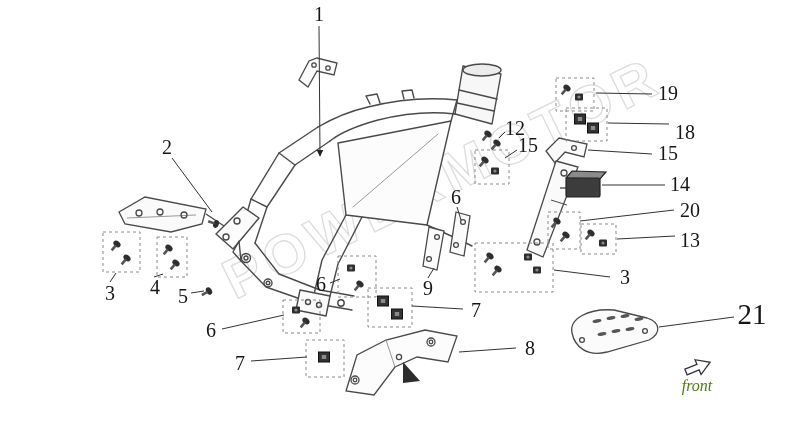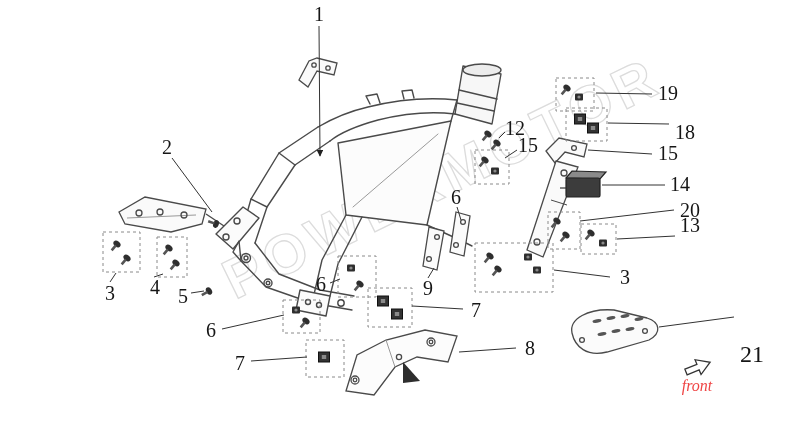--- a/index.html
+++ b/index.html
@@ -6,24 +6,24 @@
   .stage{
     position:relative;width:800px;height:422px;background:#ffffff;
     overflow:hidden;font-family:"Liberation Serif",serif;
   }
   .stage svg{position:absolute;left:0;top:0;}
   .callout{
     position:absolute;transform:translate(-50%,-50%);
     font:20px "Liberation Serif",serif;color:#161616;
     user-select:none;white-space:nowrap;
   }
-  .callout.big{font-size:24px;margin-top:40px;}
+  .callout.big{font-size:29px;}
   .front-label{
     position:absolute;transform:translate(-50%,-50%);
-    font:italic 16px "Liberation Serif",serif;color:#ef4444;
+    font:italic 16px "Liberation Serif",serif;color:#4d7c0f;
   }
 </style>
 </head>
 <body>
 
 <div class="stage">
 
 <svg width="800" height="422" viewBox="0 0 800 422">
   <defs>
     <marker id="arrow" viewBox="0 0 10 10" refX="9" refY="5" markerWidth="7" markerHeight="7" orient="auto">
@@ -242,21 +242,21 @@
 <div class="callout" style="left:155px;top:287px">4</div>
 <div class="callout" style="left:183px;top:296px">5</div>
 <div class="callout" style="left:321px;top:284px">6</div>
 <div class="callout" style="left:211px;top:330px">6</div>
 <div class="callout" style="left:476px;top:310px">7</div>
 <div class="callout" style="left:240px;top:363px">7</div>
 <div class="callout" style="left:530px;top:348px">8</div>
 <div class="callout" style="left:428px;top:288px">9</div>
 <div class="callout" style="left:456px;top:197px">6</div>
 <div class="callout" style="left:625px;top:277px">3</div>
-<div class="callout" style="left:690px;top:225px">13</div>
+<div class="callout" style="left:690px;top:240px">13</div>
 <div class="callout" style="left:680px;top:184px">14</div>
 <div class="callout" style="left:668px;top:153px">15</div>
 <div class="callout" style="left:528px;top:145px">15</div>
 <div class="callout" style="left:515px;top:128px">12</div>
 <div class="callout" style="left:685px;top:132px">18</div>
 <div class="callout" style="left:668px;top:93px">19</div>
 <div class="callout" style="left:690px;top:210px">20</div>
 <div class="callout big" style="left:752px;top:314px">21</div>
 
 <div class="front-label" style="left:697px;top:386px">front</div>

